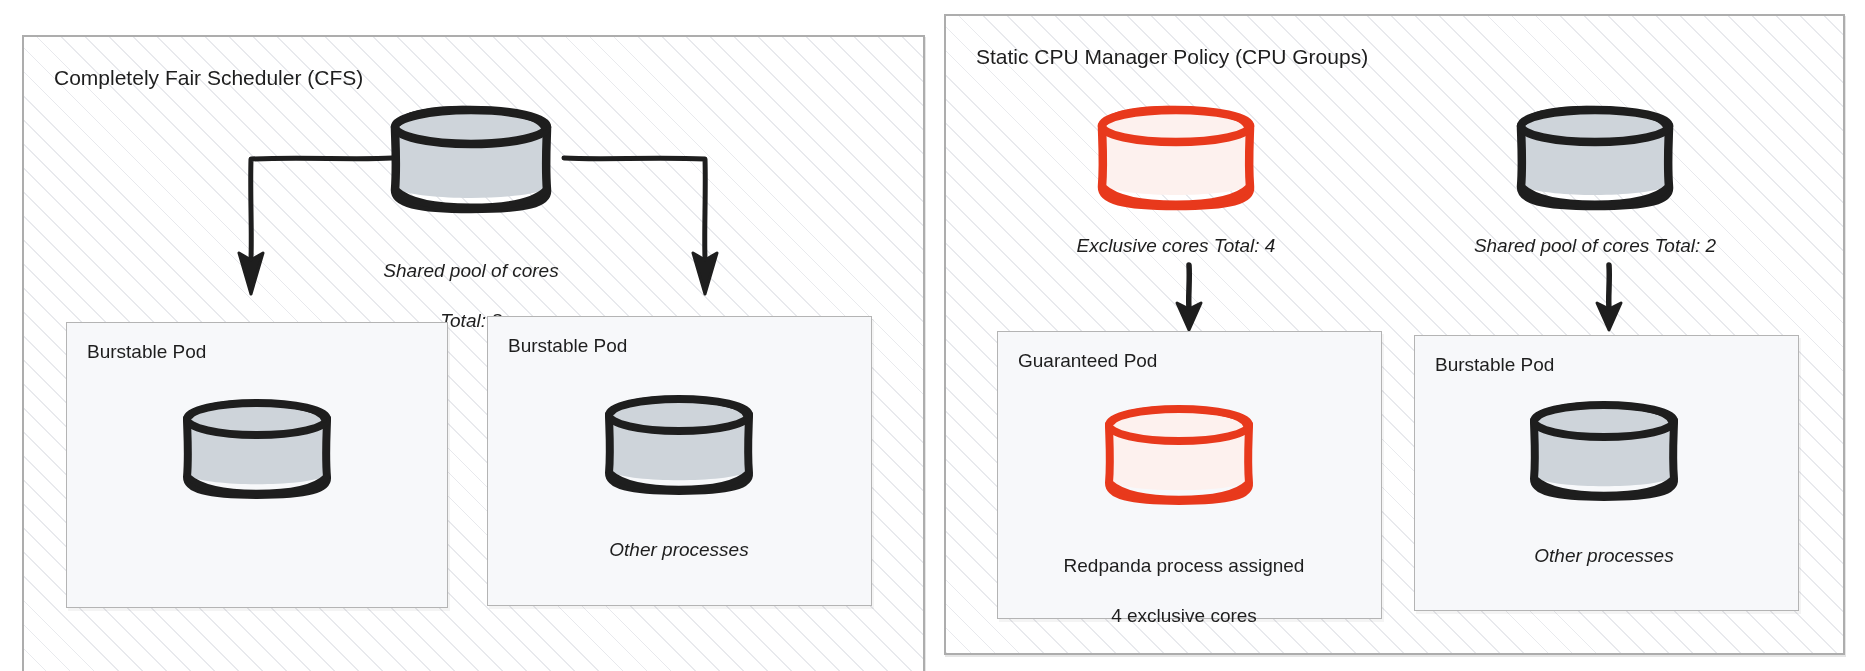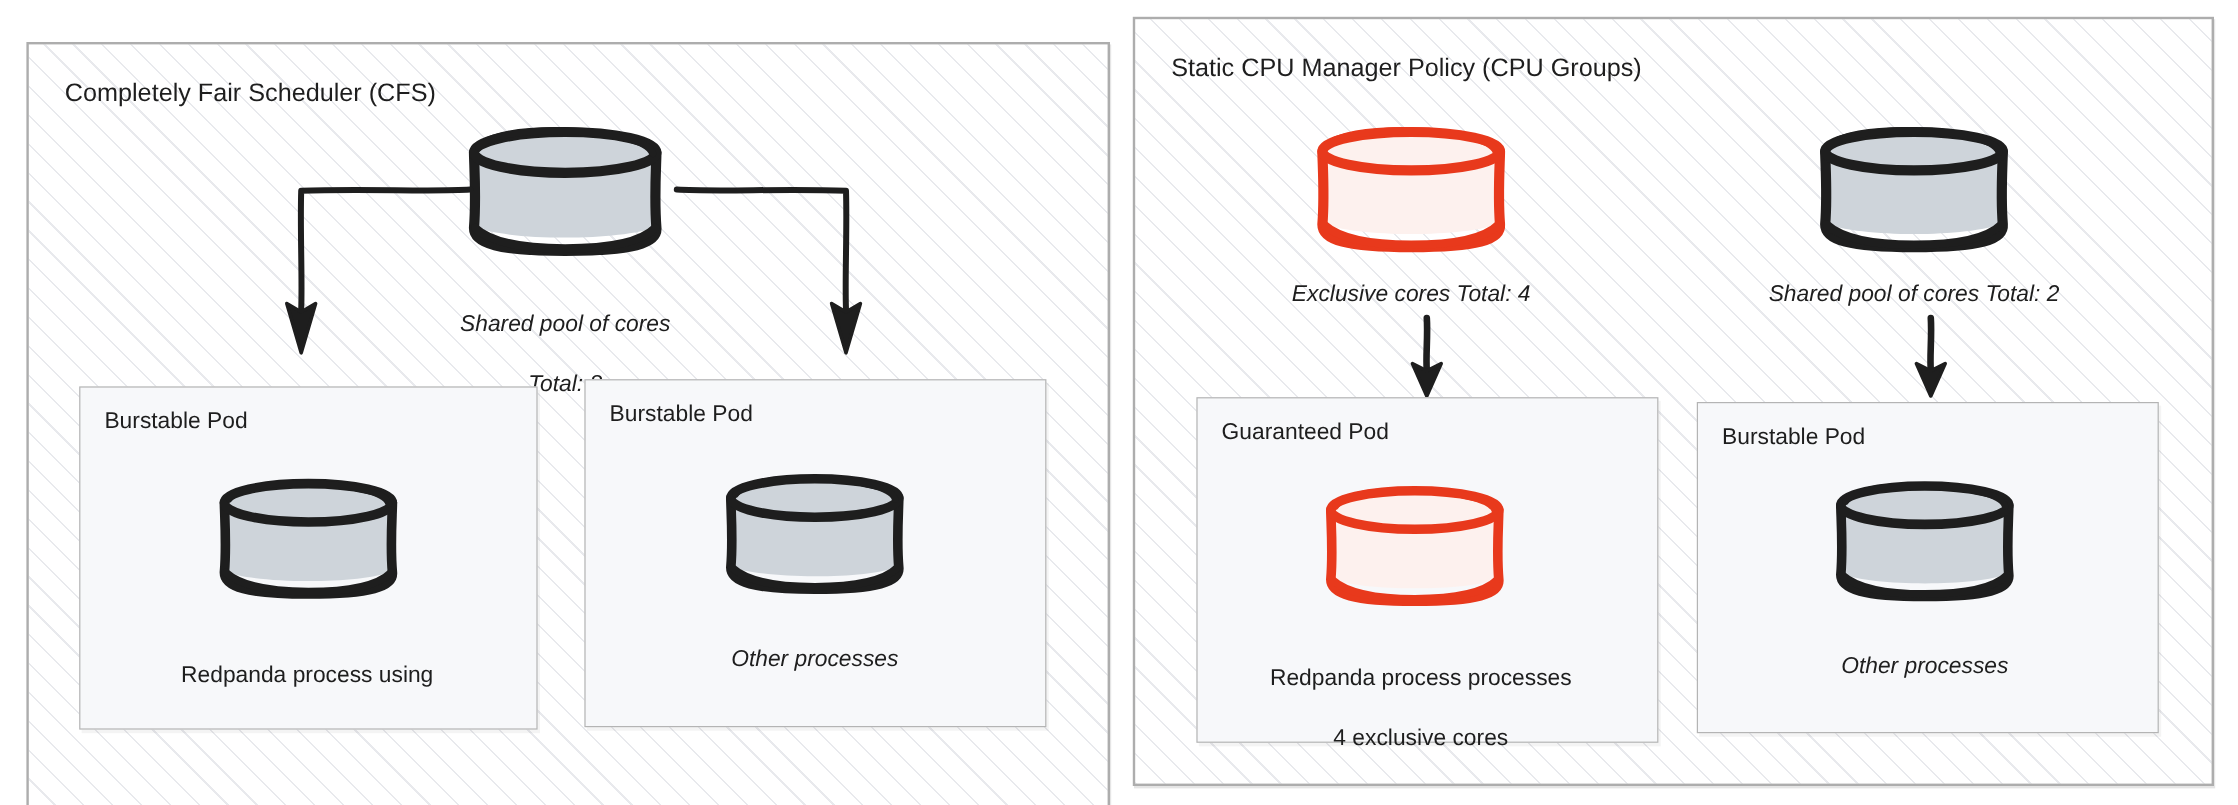--- a/index.html
+++ b/index.html
@@ -142,21 +142,20 @@
       <path d="M9 21 C9 21 8 57 9 78 C35 89 123 89 149 78 C150 57 149 21 149 21 Z" fill="#ced4da"></path>
       <ellipse cx="79" cy="21" rx="70" ry="16" fill="#ced4da"></ellipse>
       <path d="M9 21 C9 30 11 56 9 79 C9 91 28 97 79 97 C131 97 150 91 149 79 C147 56 149 30 149 21" fill="none" stroke="#1e1e1e" stroke-width="8" stroke-linecap="round" stroke-linejoin="round"></path>
       <path d="M10 79 C21 89 44 95 79 95 C115 95 138 89 148 79" fill="none" stroke="#1e1e1e" stroke-width="6.5" stroke-linecap="round"></path>
       <ellipse cx="79" cy="21" rx="70" ry="16" fill="none" stroke="#1e1e1e" stroke-width="8"></ellipse>
       <path d="M13 18 C19 9 45 4 80 5 C117 6 143 12 146 22" fill="none" stroke="#1e1e1e" stroke-width="5.5" stroke-linecap="round"></path>
     </svg>
   </div>
 
   <div class="caption" style="left:106px; top:525px; width:300px;">
-    <div>Redpanda process using</div>
   </div>
 
   <div class="pod" style="left:487px; top:316px; width:385px; height:290px;">
     <div class="pod-title">Burstable Pod</div>
   </div>
 
   <div class="cyl" style="left:600px; top:394px;">
     <svg width="158" height="102" viewBox="0 0 158 102" aria-hidden="true">
       <path d="M9 21 C9 21 8 57 9 78 C35 89 123 89 149 78 C150 57 149 21 149 21 Z" fill="#ced4da"></path>
       <ellipse cx="79" cy="21" rx="70" ry="16" fill="#ced4da"></ellipse>
@@ -222,21 +221,21 @@
       <path d="M9 21 C9 21 8 57 9 78 C35 89 123 89 149 78 C150 57 149 21 149 21 Z" fill="#fdf1ee"></path>
       <ellipse cx="79" cy="21" rx="70" ry="16" fill="#fdf1ee"></ellipse>
       <path d="M9 21 C9 30 11 56 9 79 C9 91 28 97 79 97 C131 97 150 91 149 79 C147 56 149 30 149 21" fill="none" stroke="#e8391c" stroke-width="8" stroke-linecap="round" stroke-linejoin="round"></path>
       <path d="M10 79 C21 89 44 95 79 95 C115 95 138 89 148 79" fill="none" stroke="#e8391c" stroke-width="6.5" stroke-linecap="round"></path>
       <ellipse cx="79" cy="21" rx="70" ry="16" fill="none" stroke="#e8391c" stroke-width="8"></ellipse>
       <path d="M13 18 C19 9 45 4 80 5 C117 6 143 12 146 22" fill="none" stroke="#e8391c" stroke-width="5.5" stroke-linecap="round"></path>
     </svg>
   </div>
 
   <div class="caption" style="left:1034px; top:528px; width:300px;">
-    <div>Redpanda process processes</div>
+    <div>Redpanda process assigned</div>
     <div>4 exclusive cores</div>
   </div>
 
   <div class="pod" style="left:1414px; top:335px; width:385px; height:276px;">
     <div class="pod-title">Burstable Pod</div>
   </div>
 
   <div class="cyl" style="left:1525px; top:400px;">
     <svg width="158" height="102" viewBox="0 0 158 102" aria-hidden="true">
       <path d="M9 21 C9 21 8 57 9 78 C35 89 123 89 149 78 C150 57 149 21 149 21 Z" fill="#ced4da"></path>

